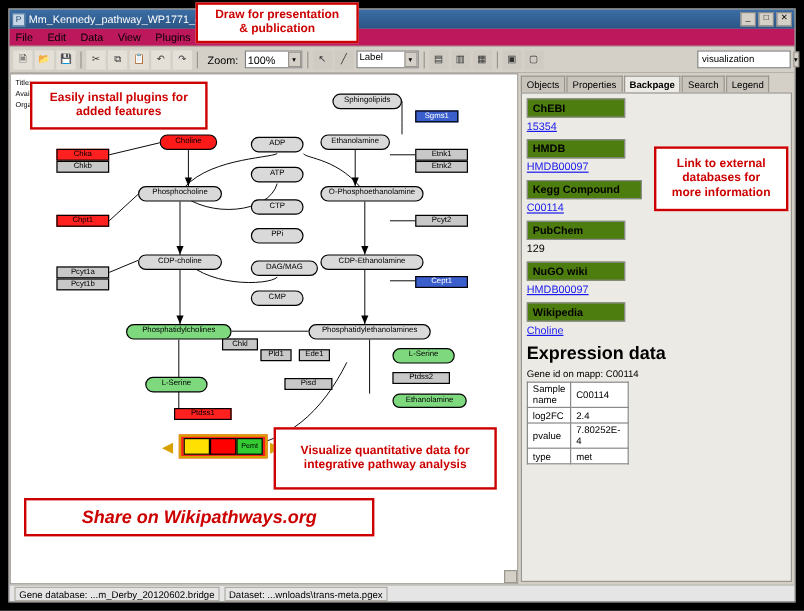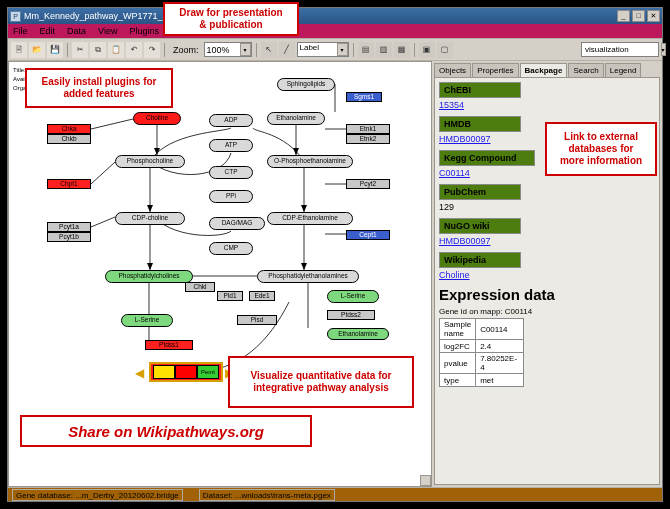--- a/index.html
+++ b/index.html
@@ -87,22 +87,22 @@
   .dblink{color:#1a1aee;text-decoration:underline;font-size:9px;margin-bottom:6px;display:block;}
   .dbplain{font-size:9px;margin-bottom:6px;}
   .exp-title{font-weight:bold;font-size:15px;margin:6px 0 4px 0;}
   .gene-lbl{font-size:8px;margin-bottom:2px;}
   table.data{border-collapse:collapse;font-size:8px;}
   table.data td{border:1px solid #8a8a8a;background:#fff;padding:1px 4px;height:13px;}
   table.data td.k{width:28px;}
   table.data td.v{width:48px;}
   
   .status{
-    height:14px;background:#a16207;border-top:1px solid #b5b1a8;display:flex;
-    align-items:center;font-size:8px;padding:0 4px;gap:16px;
+    height:14px;background:#e5e5e5;border-top:1px solid #b5b1a8;display:flex;
+    align-items:center;font-size:8px;padding:0 4px;gap:4px;
   }
   .statusseg{border:1px solid #b0aca4;padding:0 3px;height:12px;line-height:11px;}
   
   .node{
     position:absolute;border:1px solid #000;font-size:6.5px;text-align:center;
     display:flex;align-items:center;justify-content:center;color:#000;line-height:1;
   }
   .metab{background:#d9d9d9;border-radius:9px;}
   .metab.green{background:#7ed97e;}
   .metab.red{background:#ff1a1a;color:#000;}

